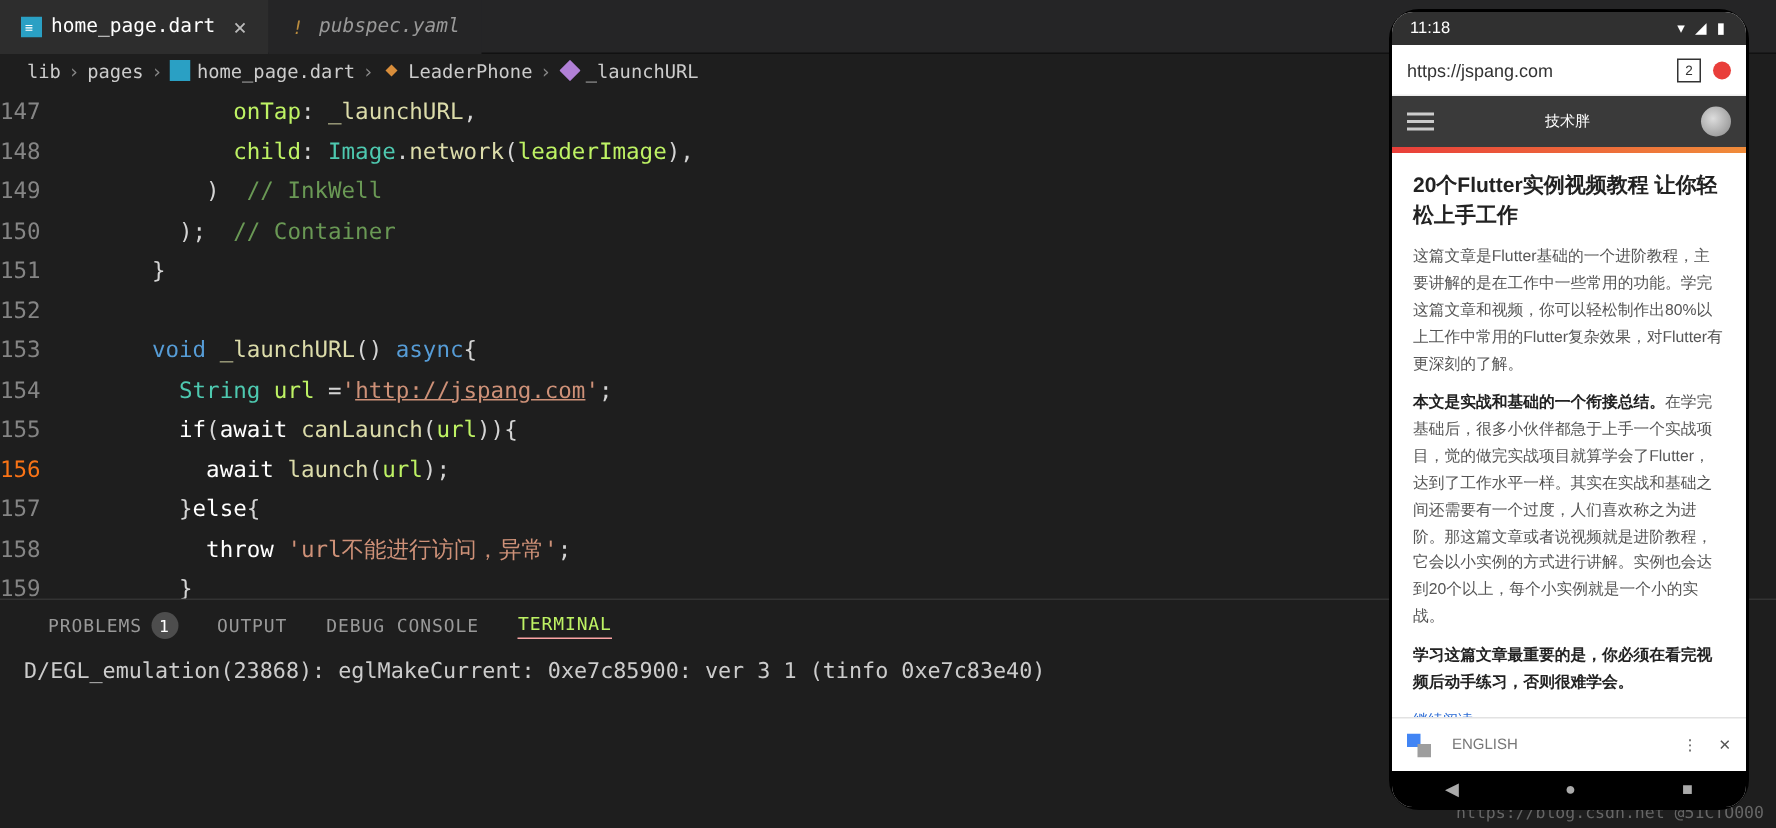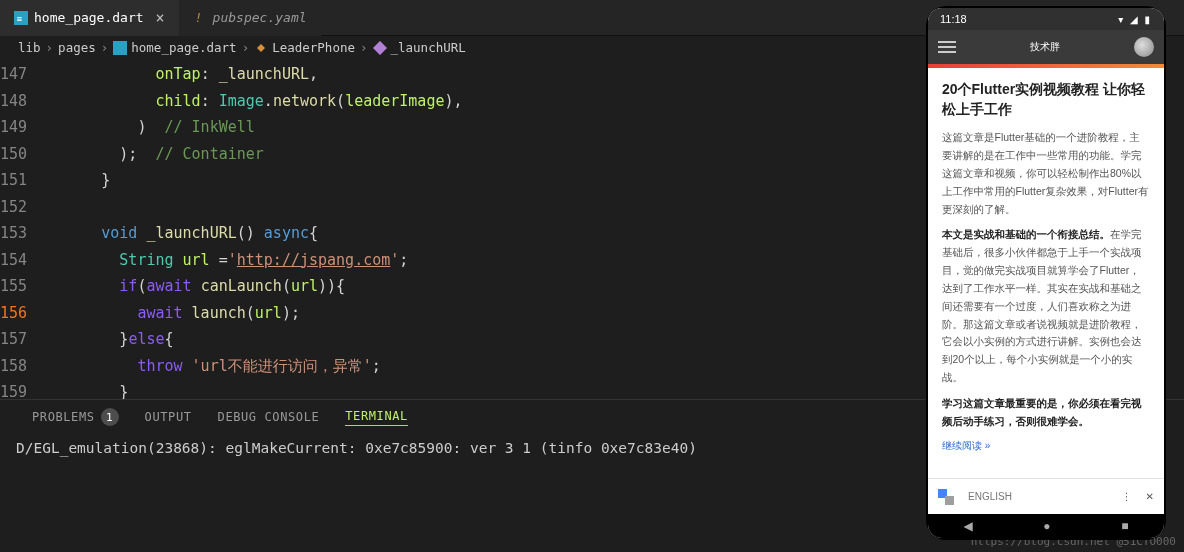--- a/index.html
+++ b/index.html
@@ -2,29 +2,29 @@
 <html><head>
 <meta charset="utf-8">
 <style>
 * { margin:0; padding:0; box-sizing:border-box; }
 body { background:#1e1e1e; font-family:"Consolas","Menlo",monospace; font-size:14px; color:#d4d4d4; overflow:hidden; width:1184px; height:552px; position:relative; }
 .tabs { display:flex; height:36px; background:#252526; border-bottom:1px solid #111; align-items:center; }
 .tab { display:flex; align-items:center; height:36px; padding:0 14px; background:#2d2d2d; font-size:13px; color:#fff; font-style:normal; }
 .tab.inactive { color:#999; font-style:italic; background:#252526; }
 .tab .ico { width:14px; height:14px; margin-right:6px; display:inline-flex; }
 .tab .close { margin-left:12px; color:#bbb; font-size:15px; }
-.breadcrumb { display:flex; align-items:center; padding:4px 18px; font-size:12.5px; color:#ccc; background:#1e1e1e; }
+.breadcrumb { display:flex; padding:4px 18px; font-size:12.5px; color:#ccc; background:#1e1e1e; }
 .breadcrumb .sep { margin:0 5px; color:#888; }
 .breadcrumb .bico { width:14px; height:14px; margin-right:4px; display:inline-flex; align-items:center; }
 .editor { display:flex; background:#1e1e1e; height:340px; overflow:hidden; }
 .gutter { text-align:right; color:#858585; padding-right:20px; font-size:15px; line-height:26.5px; padding-top:2px; }
 .gutter .hl { color:#f97316; }
 .code { padding-top:2px; font-size:15px; line-height:26.5px; }
 .code pre { margin:0; font-family:inherit; }
-.tok-k { color:#8b5cf6; }
+.tok-k { color:#ffffff; }
 .tok-kw { color:#569cd6; }
 .tok-c { color:#4ec9b0; }
 .tok-f { color:#dcdcaa; }
 .tok-p { color:#d4d4d4; }
 .tok-v { color:#bef264; }
 .tok-s { color:#ce9178; }
 .tok-su { color:#ce9178; text-decoration:underline; }
 .tok-cm { color:#6a9955; }
 .panel { border-top:1px solid #333; }
 .panel-tabs { display:flex; align-items:center; padding:4px 32px; height:34px; font-size:12px; color:#999; letter-spacing:.6px; }
@@ -160,20 +160,25 @@
 </div>
 
 <div class="watermark">https://blog.csdn.net @51CTO000</div>
 
 <div class="phone">
   <div class="screen">
     <div class="status">
       <span>11:18</span>
       <span class="ricons">▾ ◢ ▮</span>
     </div>
+    <div class="urlbar">
+      <span class="url">https://jspang.com</span>
+      <span class="box">2</span>
+      <span class="red"></span>
+    </div>
     <div class="appbar">
       <span class="burger">
           <span></span>
           <span></span>
           <span></span>
         </span>
       <span class="title">技术胖</span>
       <span class="avatar"></span>
     </div>
     <div class="stripe"></div>

